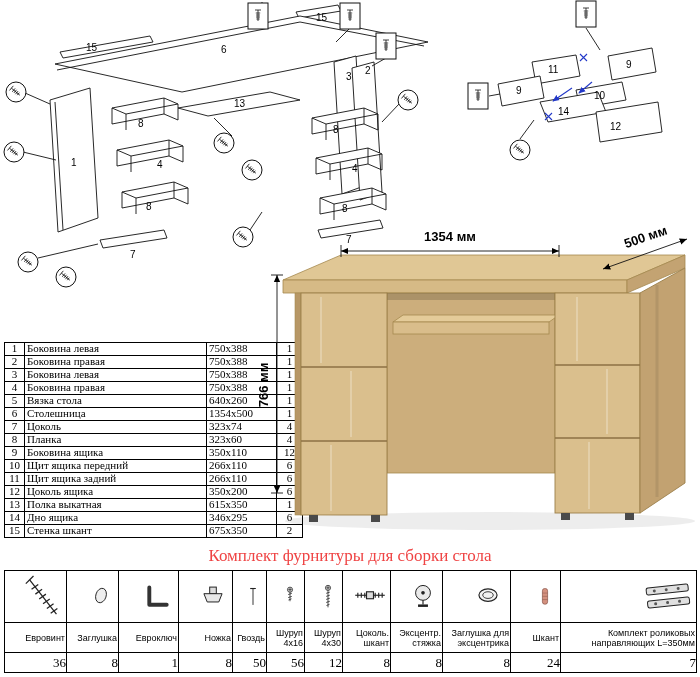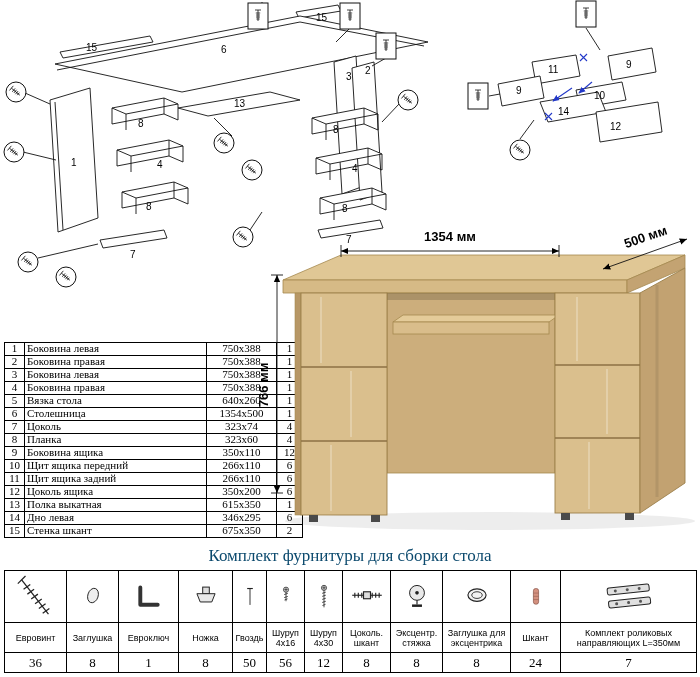--- a/index.html
+++ b/index.html
@@ -13,27 +13,27 @@
   .ln{fill:none;stroke:#111;stroke-width:.9}
   .bl{fill:none;stroke:#2238c8;stroke-width:1.1}
   .num{font-family:"Liberation Sans",sans-serif;font-size:10px;fill:#000}
   .dim{font-family:"Liberation Sans",sans-serif;font-size:13px;font-weight:bold;fill:#000}
   table{border-collapse:collapse;position:absolute;background:#fff}
   #parts{left:4px;top:342px}
   #parts td{border:1px solid #000;font-family:"Liberation Serif",serif;font-size:11px;
     line-height:11.5px;height:13px;padding:0 2px;white-space:nowrap}
   #parts td.c{text-align:center;padding:0 1px}
   #parts td.name{width:182px}
-  #parts td.size{width:70px;text-align:center}
+  #parts td.size{width:70px;}
   #parts td.n{width:20px}
   #parts td.q{width:26px}
   #hw-title{position:absolute;left:0;top:546px;width:700px;text-align:center;
-    font-family:"Liberation Serif",serif;font-size:17px;color:#0c4a6e}
+    font-family:"Liberation Serif",serif;font-size:17px;color:#ef4444}
   #hw{left:4px;top:570px;width:692px;table-layout:fixed}
-  #hw td{border:1px solid #000;text-align:center;vertical-align:middle;overflow:hidden}
+  #hw td{border:1px solid #000;text-align:right;vertical-align:middle;overflow:hidden}
   #hw td.ic{height:52px}
   #hw td.nm{height:30px;font-size:9px;line-height:10px;padding:1px;font-family:"Liberation Sans",sans-serif}
   #hw td.qt{height:20px;font-family:Liberation Serif, serif;font-size:13px}
   #hw svg{display:inline-block;vertical-align:middle}
   .hwic{stroke:#222;fill:none;stroke-width:1.3}
 </style>
 </head>
 <body>
 
 <div class="sheet">
@@ -228,21 +228,21 @@
           <td class="c q">6</td>
         </tr>
       <tr>
           <td class="c n">13</td>
           <td class="name">Полка выкатная</td>
           <td class="size">615x350</td>
           <td class="c q">1</td>
         </tr>
       <tr>
           <td class="c n">14</td>
-          <td class="name">Дно левая</td>
+          <td class="name">Дно ящика</td>
           <td class="size">346x295</td>
           <td class="c q">6</td>
         </tr>
       <tr>
           <td class="c n">15</td>
           <td class="name">Стенка шкант</td>
           <td class="size">675x350</td>
           <td class="c q">2</td>
         </tr>
     </tbody>

